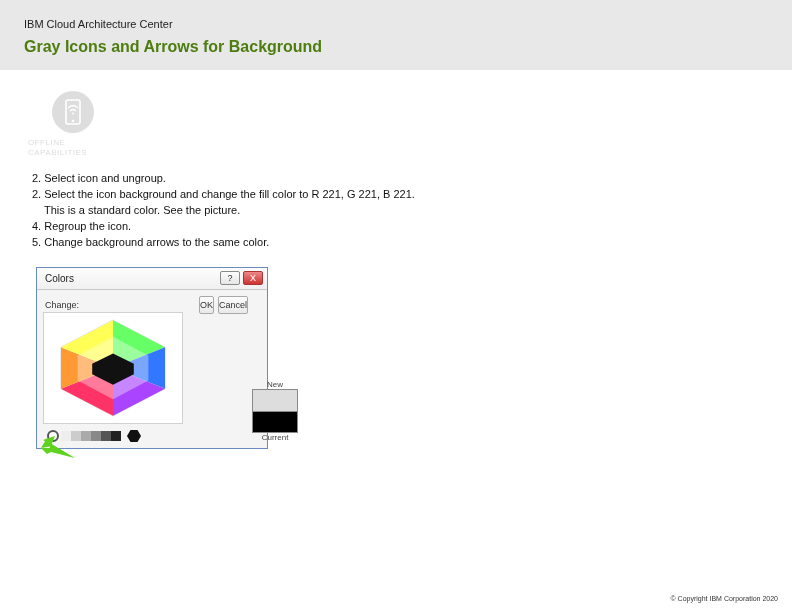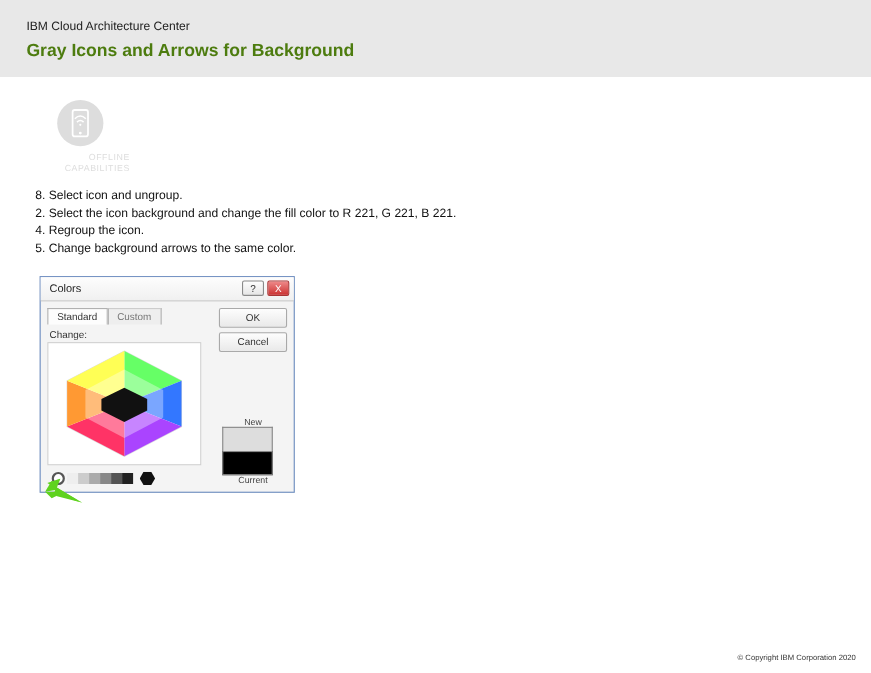--- a/index.html
+++ b/index.html
@@ -24,21 +24,21 @@
     font-size: 16px;
     font-weight: bold;
     color: #4d7c0f;
     padding: 0 24px;
   }
   .content {
     padding: 20px 24px 0 24px;
   }
   .offline-block {
     width: 90px;
-    text-align: right;
+    text-align: left;
     margin-bottom: 14px;
     margin-left: 4px;
   }
   .offline-icon {
     width: 44px;
     height: 44px;
     margin: 0 auto 4px auto;
   }
   .offline-label {
     font-size: 8px;
@@ -119,21 +119,21 @@
   }
   .gray-cell {
     width:10px;height:10px;
   }
   .hex-iso {
     width:14px;height:12px;background:#111;margin-left:6px;
     clip-path: polygon(25% 0,75% 0,100% 50%,75% 100%,25% 100%,0 50%);
   }
   .right-pane {
     width: 62px;
-    display:flex; flex-direction:column; gap:4px;
+    display:flex; flex-direction:row; gap:4px;
   }
   .dlg-btn {
     height:18px;
     border:1px solid #a9a9a9;
     background:linear-gradient(#fdfdfd,#e9e9e9);
     border-radius:2px;
     font-size:9px;
     display:flex;align-items:center;justify-content:center;
   }
   .swatch-col {
@@ -176,44 +176,41 @@
         <circle cx="22" cy="23.5" r="1" fill="#ffffff"></circle>
       </svg>
     </div>
     <div class="offline-label">
       <span>OFFLINE</span><br>
       <span>CAPABILITIES</span>
     </div>
   </div>
 
   <div class="instructions">
-    <div>8. Select icon and ungroup.</div>
+    <div>2. Select icon and ungroup.</div>
     <div>2. Select the icon background and change the fill color to R 221, G 221, B 221.</div>
+    <div class="indent">This is a standard color. See the picture.</div>
     <div>4. Regroup the icon.</div>
     <div>5. Change background arrows to the same color.</div>
   </div>
 
   <div class="dialog">
     <div class="dlg-titlebar">
       <span class="dlg-title">Colors</span>
       <div class="dlg-winbtns">
         <div class="winbtn">
             <span>?</span>
           </div>
         <div class="winbtn close">
             <span>X</span>
           </div>
       </div>
     </div>
     <div class="dlg-body">
       <div class="left-pane">
-        <div class="tabs">
-          <div class="tab">Standard</div>
-          <div class="tab inactive">Custom</div>
-        </div>
         <div class="colors-label">Change:</div>
         <div class="hex-area">
           <svg viewBox="0 0 120 100" width="130" height="104">
             <g>
               <polygon points="60,4 110,30 110,70 60,96 10,70 10,30" fill="#ffffff" stroke="#ddd"></polygon>
               <polygon points="60,4 110,30 60,50" fill="#66ff66"></polygon>
               <polygon points="110,30 110,70 60,50" fill="#3377ff"></polygon>
               <polygon points="110,70 60,96 60,50" fill="#aa44ff"></polygon>
               <polygon points="60,96 10,70 60,50" fill="#ff3366"></polygon>
               <polygon points="10,70 10,30 60,50" fill="#ff9933"></polygon>

